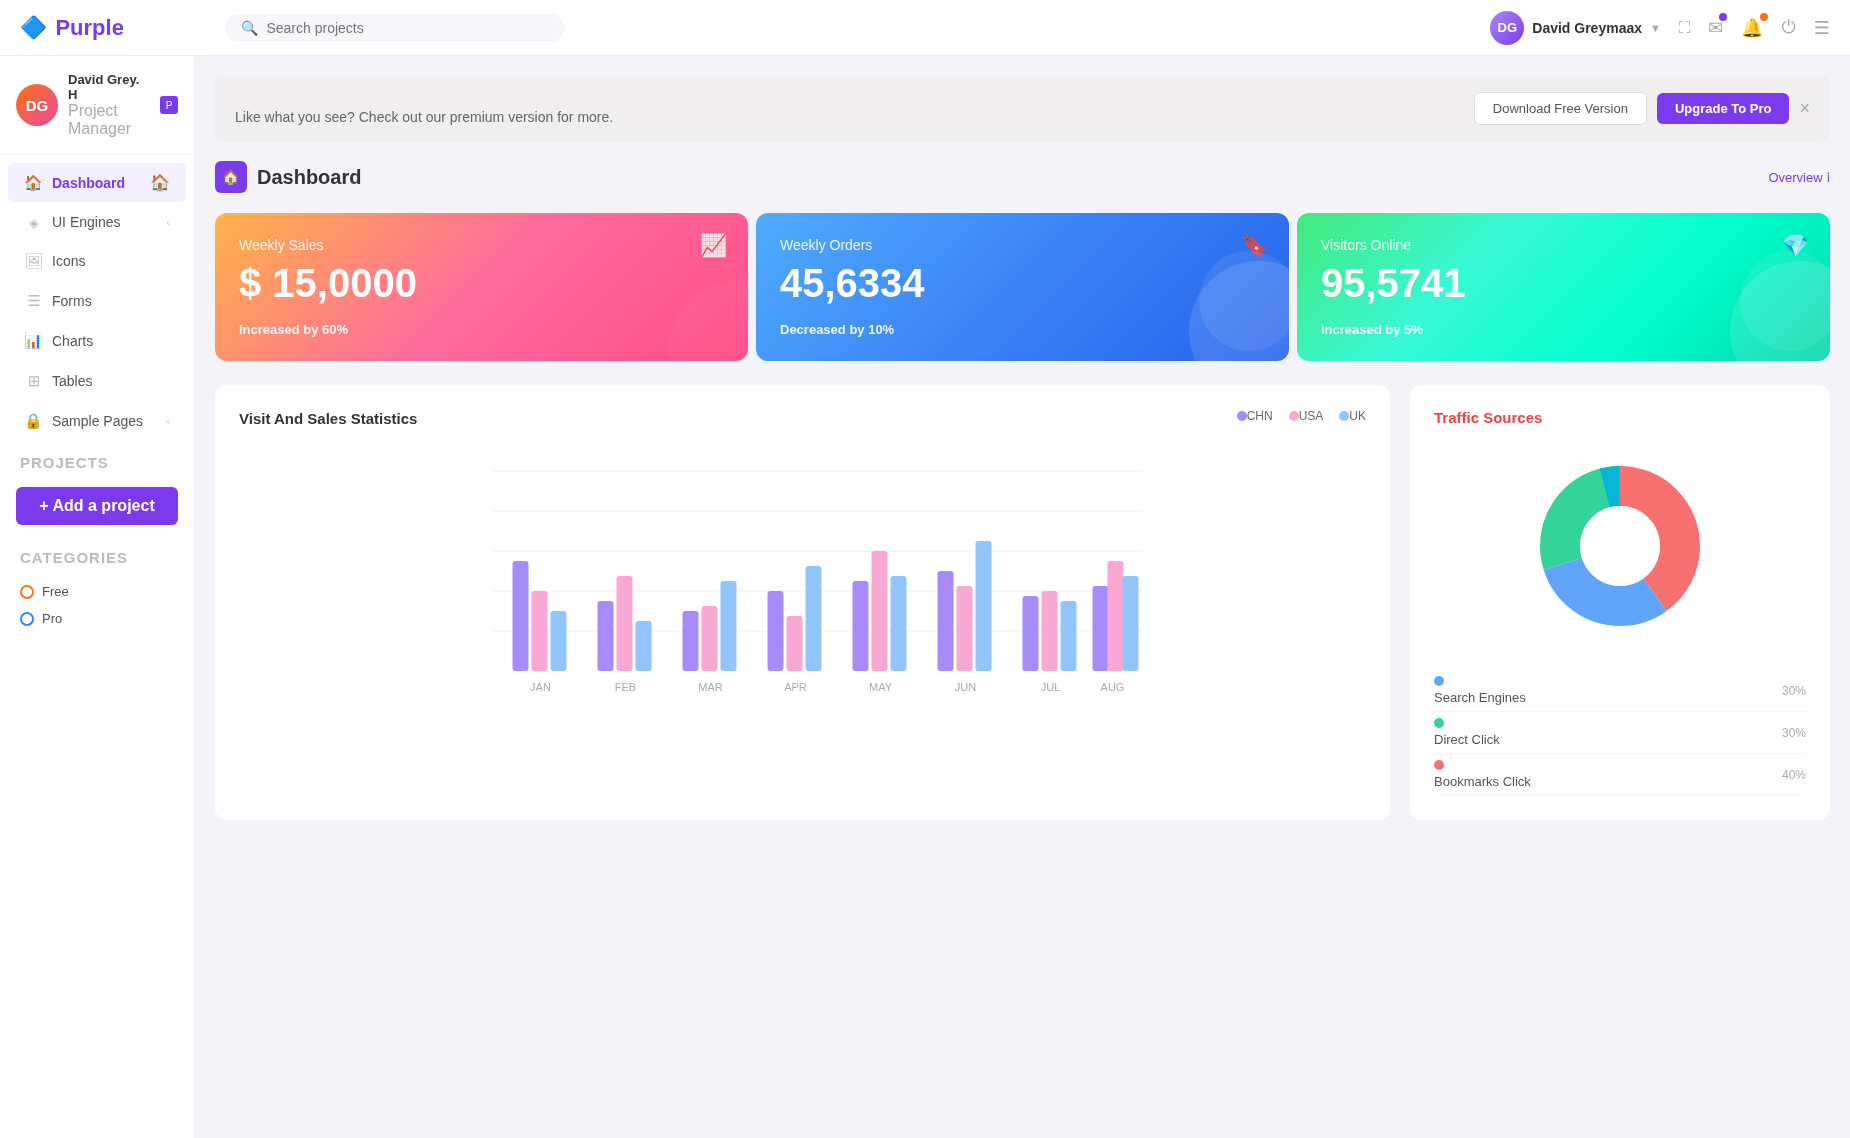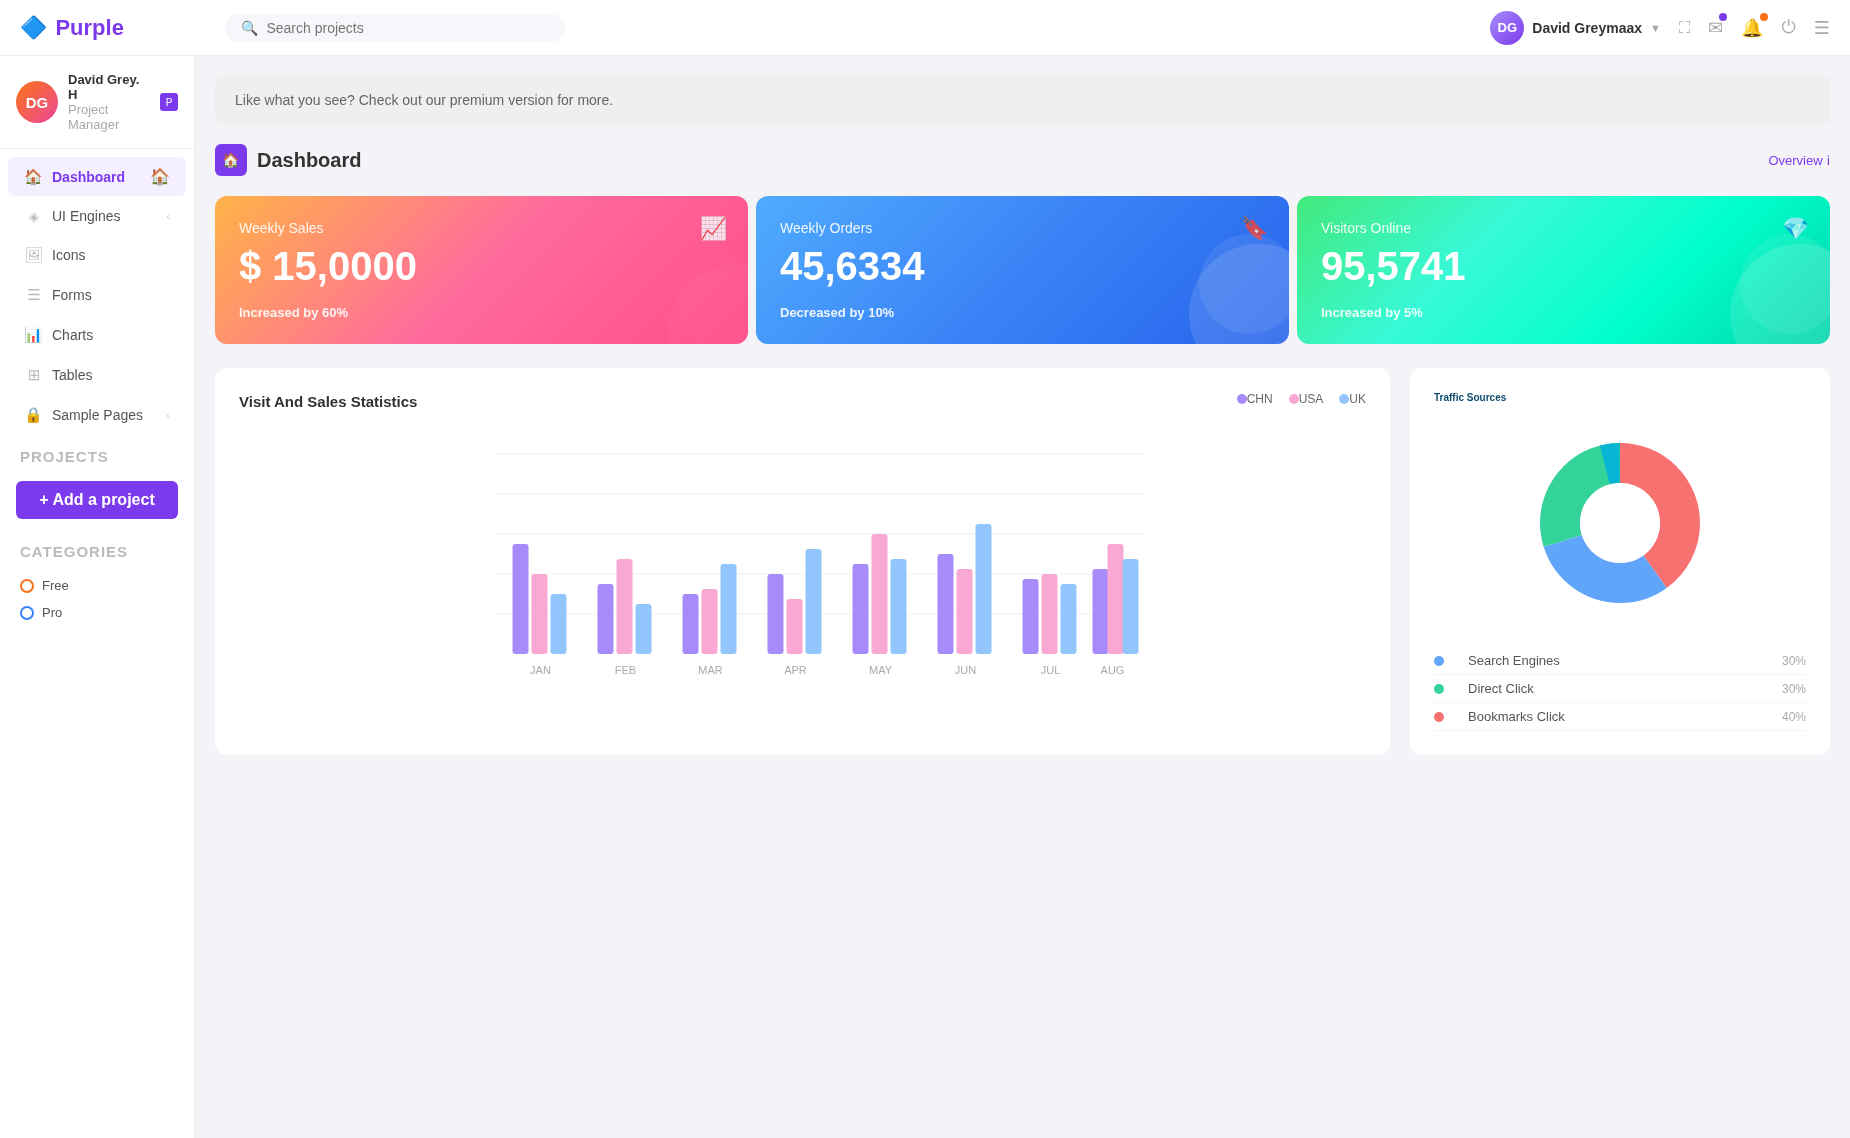--- a/index.html
+++ b/index.html
@@ -28,21 +28,21 @@
 
     
     .sidebar {
       width: 195px; background: #fff; border-right: 1px solid #eee;
       padding: 16px 0; flex-shrink: 0; overflow-y: auto;
     }
     .sidebar-user { display: flex; align-items: center; gap: 10px; padding: 0 16px 16px; border-bottom: 1px solid #f0f0f0; margin-bottom: 8px; }
     .sidebar-avatar { width: 42px; height: 42px; border-radius: 50%; background: linear-gradient(135deg, #f97316, #ec4899); display: flex; align-items: center; justify-content: center; color: #fff; font-weight: 700; font-size: 15px; }
     .sidebar-user-info { flex: 1; }
     .sidebar-user-name { font-size: 13px; font-weight: 700; color: #333; }
-    .sidebar-user-role { font-size: 13px; color: #aaa; }
+    .sidebar-user-role { font-size: 16px; color: #aaa; }
     .sidebar-user-badge { width: 18px; height: 18px; background: #7c3aed; border-radius: 3px; display: flex; align-items: center; justify-content: center; }
     .sidebar-nav-item {
       display: flex; align-items: center; justify-content: space-between;
       padding: 10px 16px; cursor: pointer; font-size: 14px; color: #555;
       border-radius: 6px; margin: 2px 8px;
     }
     .sidebar-nav-item.active { color: #7c3aed; background: #f5f0ff; font-weight: 600; }
     .sidebar-nav-left { display: flex; align-items: center; gap: 8px; }
     .sidebar-nav-icon { font-size: 15px; color: #bbb; width: 20px; text-align: center; }
     .sidebar-nav-item.active .sidebar-nav-icon { color: #7c3aed; }
@@ -98,26 +98,26 @@
     .bottom-panels { display: grid; grid-template-columns: 1fr 420px; gap: 20px; }
     .panel { background: #fff; border-radius: 12px; padding: 24px; }
 
     
     .chart-title { font-size: 15px; font-weight: 700; color: #333; margin-bottom: 16px; }
     .chart-legend { display: flex; gap: 16px; margin-bottom: 20px; }
     .legend-item { display: flex; align-items: center; font-size: 12px; color: #666; }
     .legend-dot { width: 10px; height: 10px; border-radius: 50%; }
 
     
-    .traffic-title { font-size: 10px; font-weight: 700; color: #0c4a6e; margin-bottom: 20px; }
+    .traffic-title { font-size: 15px; font-weight: 700; color: #ef4444; margin-bottom: 20px; }
     .donut-wrap { display: flex; justify-content: center; margin-bottom: 24px; }
     .donut-svg { width: 200px; height: 200px; }
     .traffic-legend { margin-top: 8px; }
     .traffic-legend-item { display: flex; align-items: center; justify-content: space-between; padding: 6px 0; border-bottom: 1px solid #f5f5f5; font-size: 13px; color: #555; }
-    .traffic-legend-left { display: flex; align-items: center; gap: 24px; }
+    .traffic-legend-left { display: flex; align-items: flex-start; gap: 4px; flex-direction: column; }
     .traffic-dot { width: 10px; height: 10px; border-radius: 50%; }
     .traffic-pct { color: #aaa; font-size: 12px; }
 
     
     .chart-header { display: flex; align-items: center; justify-content: space-between; margin-bottom: 8px; }
   </style>
 </head>
 <body>
 
 <nav class="topnav">
@@ -228,20 +228,25 @@
         <span class="cat-dot cat-dot-blue"></span>
         <span>Pro</span>
       </div>
     </div>
   </aside>
 
   <main class="main">
 
     <div class="banner">
       <span class="banner-text">Like what you see? Check out our premium version for more.</span>
+      <div class="banner-actions">
+        <button class="btn-download">Download Free Version</button>
+        <button class="btn-upgrade">Upgrade To Pro</button>
+        <button class="btn-close">×</button>
+      </div>
     </div>
 
     <div class="dash-header">
       <div class="dash-title-wrap">
         <div class="dash-title-icon">🏠</div>
         <span class="dash-title">Dashboard</span>
       </div>
       <div class="overview-link">
         <span>Overview</span>
         <span style="font-size:13px;">ℹ</span>

